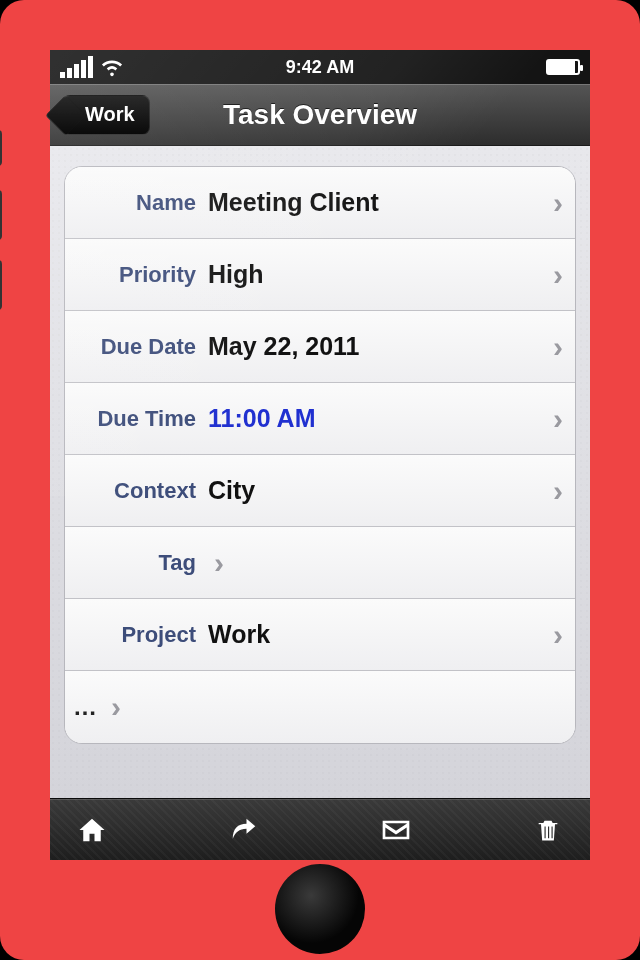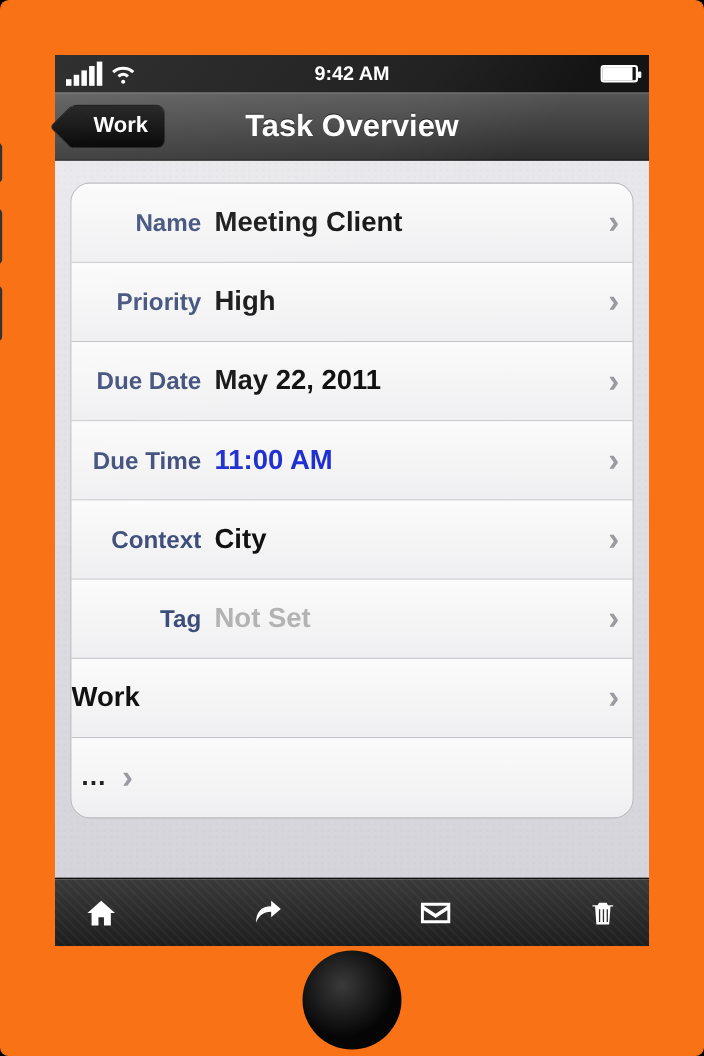--- a/index.html
+++ b/index.html
@@ -7,23 +7,23 @@
     font-family: "Helvetica Neue", Helvetica, Arial, sans-serif;
     background: #000;
     width: 640px;
     height: 960px;
     overflow: hidden;
     position: relative;
   }
   .phone-body {
     width: 640px;
     height: 960px;
-    background: #f97316;
-    position: relative;
-    border-radius: 8px;
+    background: #ef4444;
+    position: relative;
+    border-radius: 24px;
   }
   .screen {
     position: absolute;
     left: 50px;
     top: 50px;
     width: 540px;
     height: 810px;
     background: #2b2b2b;
     display: flex;
     flex-direction: column;
@@ -118,21 +118,21 @@
     display: flex;
     align-items: center;
     height: 72px;
     border-bottom: 1px solid #c2c2c7;
     padding: 0 12px 0 0;
     cursor: pointer;
     background: linear-gradient(#fbfbfb, #efeff1);
   }
   .row:last-child { border-bottom: none; }
   .row-label {
-    width: 130px;
+    width: 143px;
     text-align: right;
     padding-right: 12px;
     color: #3d4d7a;
     font-size: 22px;
     font-weight: 600;
   }
   .row-value {
     flex: 1;
     color: #111;
     font-size: 25px;
@@ -255,25 +255,25 @@
         </div>
 
         <div class="row">
           <div class="row-label">Context</div>
           <div class="row-value">City</div>
           <div class="chevron">›</div>
         </div>
 
         <div class="row">
           <div class="row-label">Tag</div>
-          <div class="row-value placeholder">Not Set</div>
-          <div class="chevron">›</div>
-        </div>
-
-        <div class="row">
+          <div class="chevron">›</div>
+        </div>
+
+        <div class="row">
+          <div class="row-label">Project</div>
           <div class="row-value">Work</div>
           <div class="chevron">›</div>
         </div>
 
         <div class="row">
           <div class="ellipsis-mark">…</div>
           <div class="chevron">›</div>
         </div>
 
       </div>

